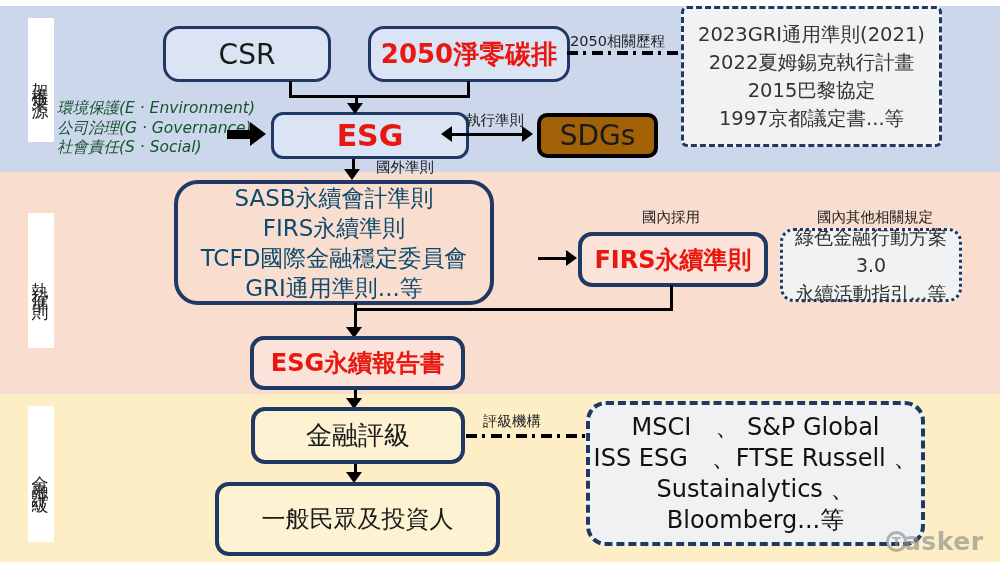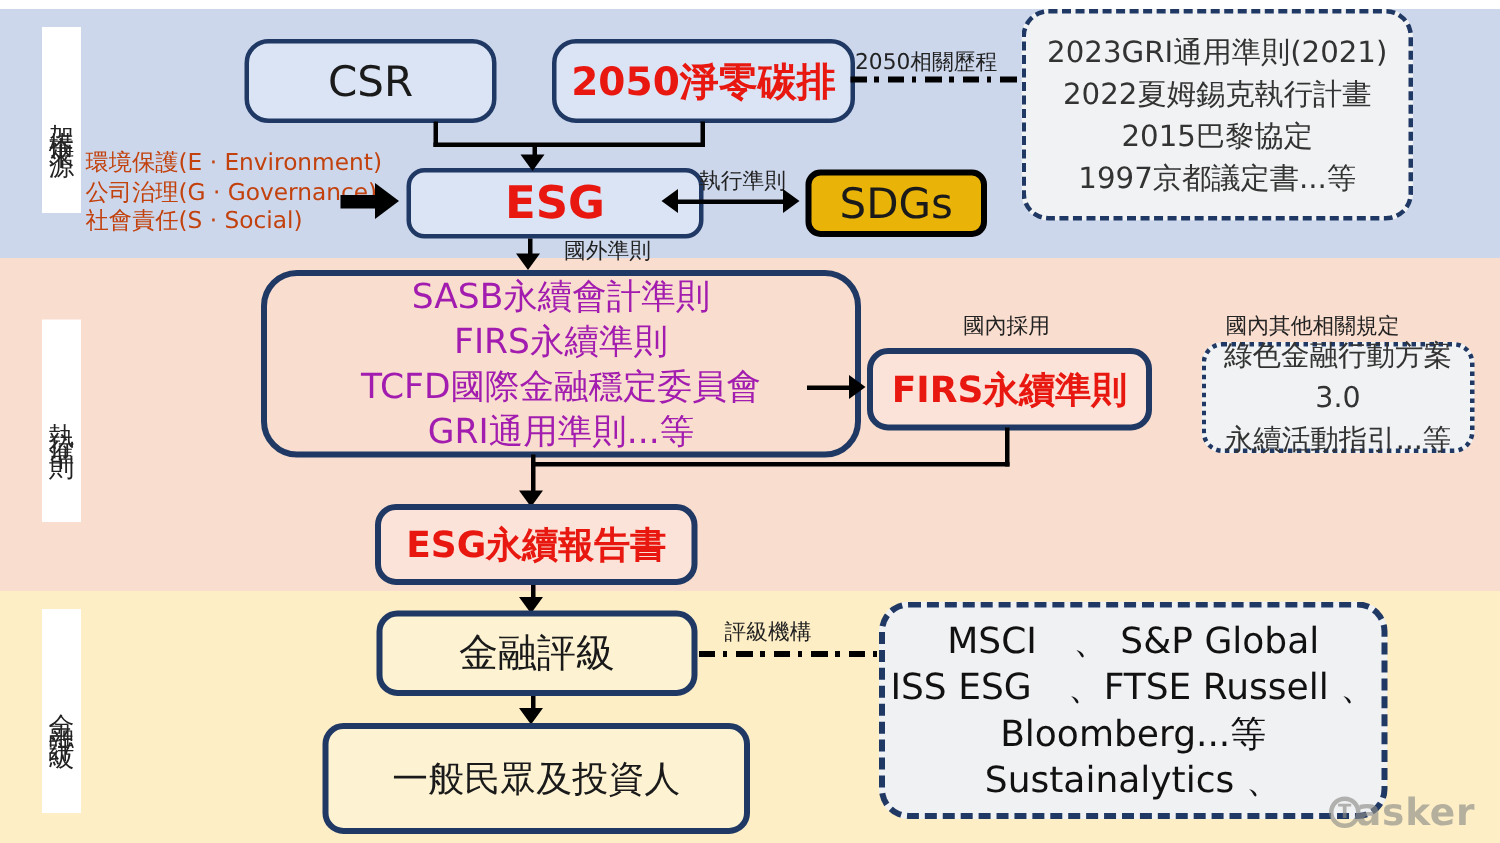--- a/index.html
+++ b/index.html
@@ -41,21 +41,21 @@
     background:repeating-linear-gradient(90deg,#000 0 11px,transparent 11px 16px,#000 16px 19px,transparent 19px 25px);
   }
   .tri-down{position:absolute;width:0;height:0;
     border-left:8px solid transparent;border-right:8px solid transparent;border-top:11px solid #000;}
   .tri-right{position:absolute;width:0;height:0;
     border-top:8px solid transparent;border-bottom:8px solid transparent;border-left:11px solid #000;}
   .tri-left{position:absolute;width:0;height:0;
     border-top:8px solid transparent;border-bottom:8px solid transparent;border-right:11px solid #000;}
   .elabel{position:absolute;font-size:14.5px;color:#222;white-space:nowrap;}
 
-  .deftext{position:absolute;left:57px;top:99px;font-size:15.5px;line-height:19.5px;color:#c2410c;white-space:nowrap;}
+  .deftext{position:absolute;left:57px;top:99px;font-size:15.5px;line-height:19.5px;color:#14532d;white-space:nowrap;font-style:italic;}
 
   .watermark{position:absolute;left:886px;top:527px;display:flex;align-items:center;opacity:0.65;}
   .wm-circle{
     width:21px;height:21px;border:3px solid #8f8f8a;border-radius:50%;
     color:#8f8f8a;font-size:13px;font-weight:bold;
     display:flex;align-items:center;justify-content:center;box-sizing:border-box;
   }
   .wm-text{font-size:25px;font-weight:bold;color:#8f8f8a;margin-left:-3px;letter-spacing:0.5px;}
 </style>
 </head>
@@ -67,31 +67,31 @@
   <div class="band band-middle"></div>
   <div class="band band-bottom"></div>
 
   <div class="vlabel" style="top:18px;height:124px;">架構來源</div>
   <div class="vlabel" style="top:213px;height:135px;">執行準則</div>
   <div class="vlabel" style="top:406px;height:136px;">金融評級</div>
 
   <div class="box bluefill" style="left:163px;top:26px;width:168px;height:56px;border-radius:16px;font-size:28px;">CSR</div>
   <div class="box bluefill red" style="left:368px;top:26px;width:202px;height:56px;border-radius:16px;font-size:26px;text-align:right;">2050淨零碳排</div>
   <div class="box bluefill red" style="left:271px;top:112px;width:198px;height:47px;border-radius:12px;font-size:30px;">ESG</div>
-  <div class="box" style="left:537px;top:113px;width:121px;height:45px;border-radius:10px;font-size:28px;border:4px solid #000;background:#eab308;">SDGs</div>
+  <div class="box" style="left:537px;top:113px;width:121px;height:45px;border-radius:10px;font-size:28px;border:4px solid #000;background:#a16207;">SDGs</div>
 
   <div class="deftext">
     <div>環境保護(E · Environment)</div>
     <div>公司治理(G · Governance)</div>
     <div>社會責任(S · Social)</div>
   </div>
   <div class="hl" style="left:227px;top:130px;width:25px;height:9px;"></div>
   <div class="tri-right" style="left:250px;top:122px;border-top-width:12px;border-bottom-width:12px;border-left-width:16px;"></div>
 
-  <div class="box grayfill col" style="left:681px;top:6px;width:261px;height:141px;border-radius:18px;border-style:dashed;font-size:19.5px;line-height:28px;color:#333;">
+  <div class="box grayfill col" style="left:681px;top:6px;width:261px;height:141px;border-radius:6px;border-style:dashed;font-size:19.5px;line-height:28px;color:#333;">
     <div>2023GRI通用準則(2021)</div>
     <div>2022夏姆錫克執行計畫</div>
     <div>2015巴黎協定</div>
     <div>1997京都議定書...等</div>
   </div>
 
   <div class="vl" style="left:289px;top:81px;height:17px;"></div>
   <div class="vl" style="left:467px;top:81px;height:17px;"></div>
   <div class="hl" style="left:289px;top:95px;width:181px;"></div>
   <div class="vl" style="left:355px;top:97px;height:8px;"></div>
@@ -102,35 +102,35 @@
   <div class="tri-left" style="left:441px;top:126px;"></div>
   <div class="tri-right" style="left:522px;top:126px;"></div>
 
   <div class="elabel" style="left:570px;top:32px;">2050相關歷程</div>
   <div class="dashdot" style="left:567px;top:51px;width:114px;"></div>
 
   <div class="vl" style="left:352px;top:159px;height:12px;"></div>
   <div class="tri-down" style="left:344px;top:169px;"></div>
   <div class="elabel" style="left:376px;top:158px;">國外準則</div>
 
-  <div class="box col" style="left:174px;top:180px;width:400px;height:125px;border-radius:24px;border-width:4px;background:#f9ddce;font-size:23px;line-height:30px;color:#a21caf;">
+  <div class="box col" style="left:174px;top:180px;width:320px;height:125px;border-radius:24px;border-width:4px;background:#f9ddce;font-size:23px;line-height:30px;color:#0c4a6e;">
     <div>SASB永續會計準則</div>
     <div>FIRS永續準則</div>
     <div>TCFD國際金融穩定委員會</div>
     <div>GRI通用準則...等</div>
   </div>
 
   <div class="hl" style="left:538px;top:257px;width:30px;"></div>
   <div class="tri-right" style="left:566px;top:250px;"></div>
   <div class="elabel" style="left:642px;top:208px;">國內採用</div>
 
   <div class="box peachfill red" style="left:578px;top:232px;width:190px;height:55px;border-radius:14px;border-width:4px;font-size:24px;">FIRS永續準則</div>
 
   <div class="elabel" style="left:817px;top:208px;text-align:right;">國內其他相關規定</div>
-  <div class="box grayfill col" style="left:801px;top:228px;width:182px;height:74px;border-radius:14px;border-style:dotted;font-size:19px;line-height:28px;color:#333;">
+  <div class="box grayfill col" style="left:780px;top:228px;width:182px;height:74px;border-radius:14px;border-style:dotted;font-size:19px;line-height:28px;color:#333;">
     <div>綠色金融行動方案3.0</div>
     <div>永續活動指引...等</div>
   </div>
 
   <div class="vl" style="left:670px;top:285px;height:26px;"></div>
   <div class="hl" style="left:354px;top:308px;width:319px;"></div>
   <div class="vl" style="left:354px;top:303px;height:26px;"></div>
   <div class="tri-down" style="left:346px;top:327px;"></div>
 
   <div class="box peachfill red" style="left:250px;top:336px;width:215px;height:54px;border-radius:14px;border-width:4px;font-size:24px;">ESG永續報告書</div>
@@ -144,22 +144,22 @@
   <div class="dashdot" style="left:466px;top:434px;width:120px;"></div>
 
   <div class="vl" style="left:354px;top:464px;height:10px;"></div>
   <div class="tri-down" style="left:346px;top:472px;"></div>
 
   <div class="box yellowfill" style="left:215px;top:482px;width:285px;height:74px;border-radius:14px;border-width:4px;font-size:24px;">一般民眾及投資人</div>
 
   <div class="box col" style="left:586px;top:401px;width:339px;height:145px;border-radius:20px;border-width:4px;border-style:dashed;background:#f0f1f3;font-size:24px;line-height:31px;color:#111;">
     <div>MSCI　、 S&amp;P Global</div>
     <div>ISS ESG　、FTSE Russell 、</div>
+    <div>Sustainalytics 、</div>
     <div>Bloomberg...等</div>
-    <div>Sustainalytics 、</div>
   </div>
 
   <div class="watermark">
     <div class="wm-circle">T</div>
     <div class="wm-text">asker</div>
   </div>
 
 </div>
 
 </body></html>

